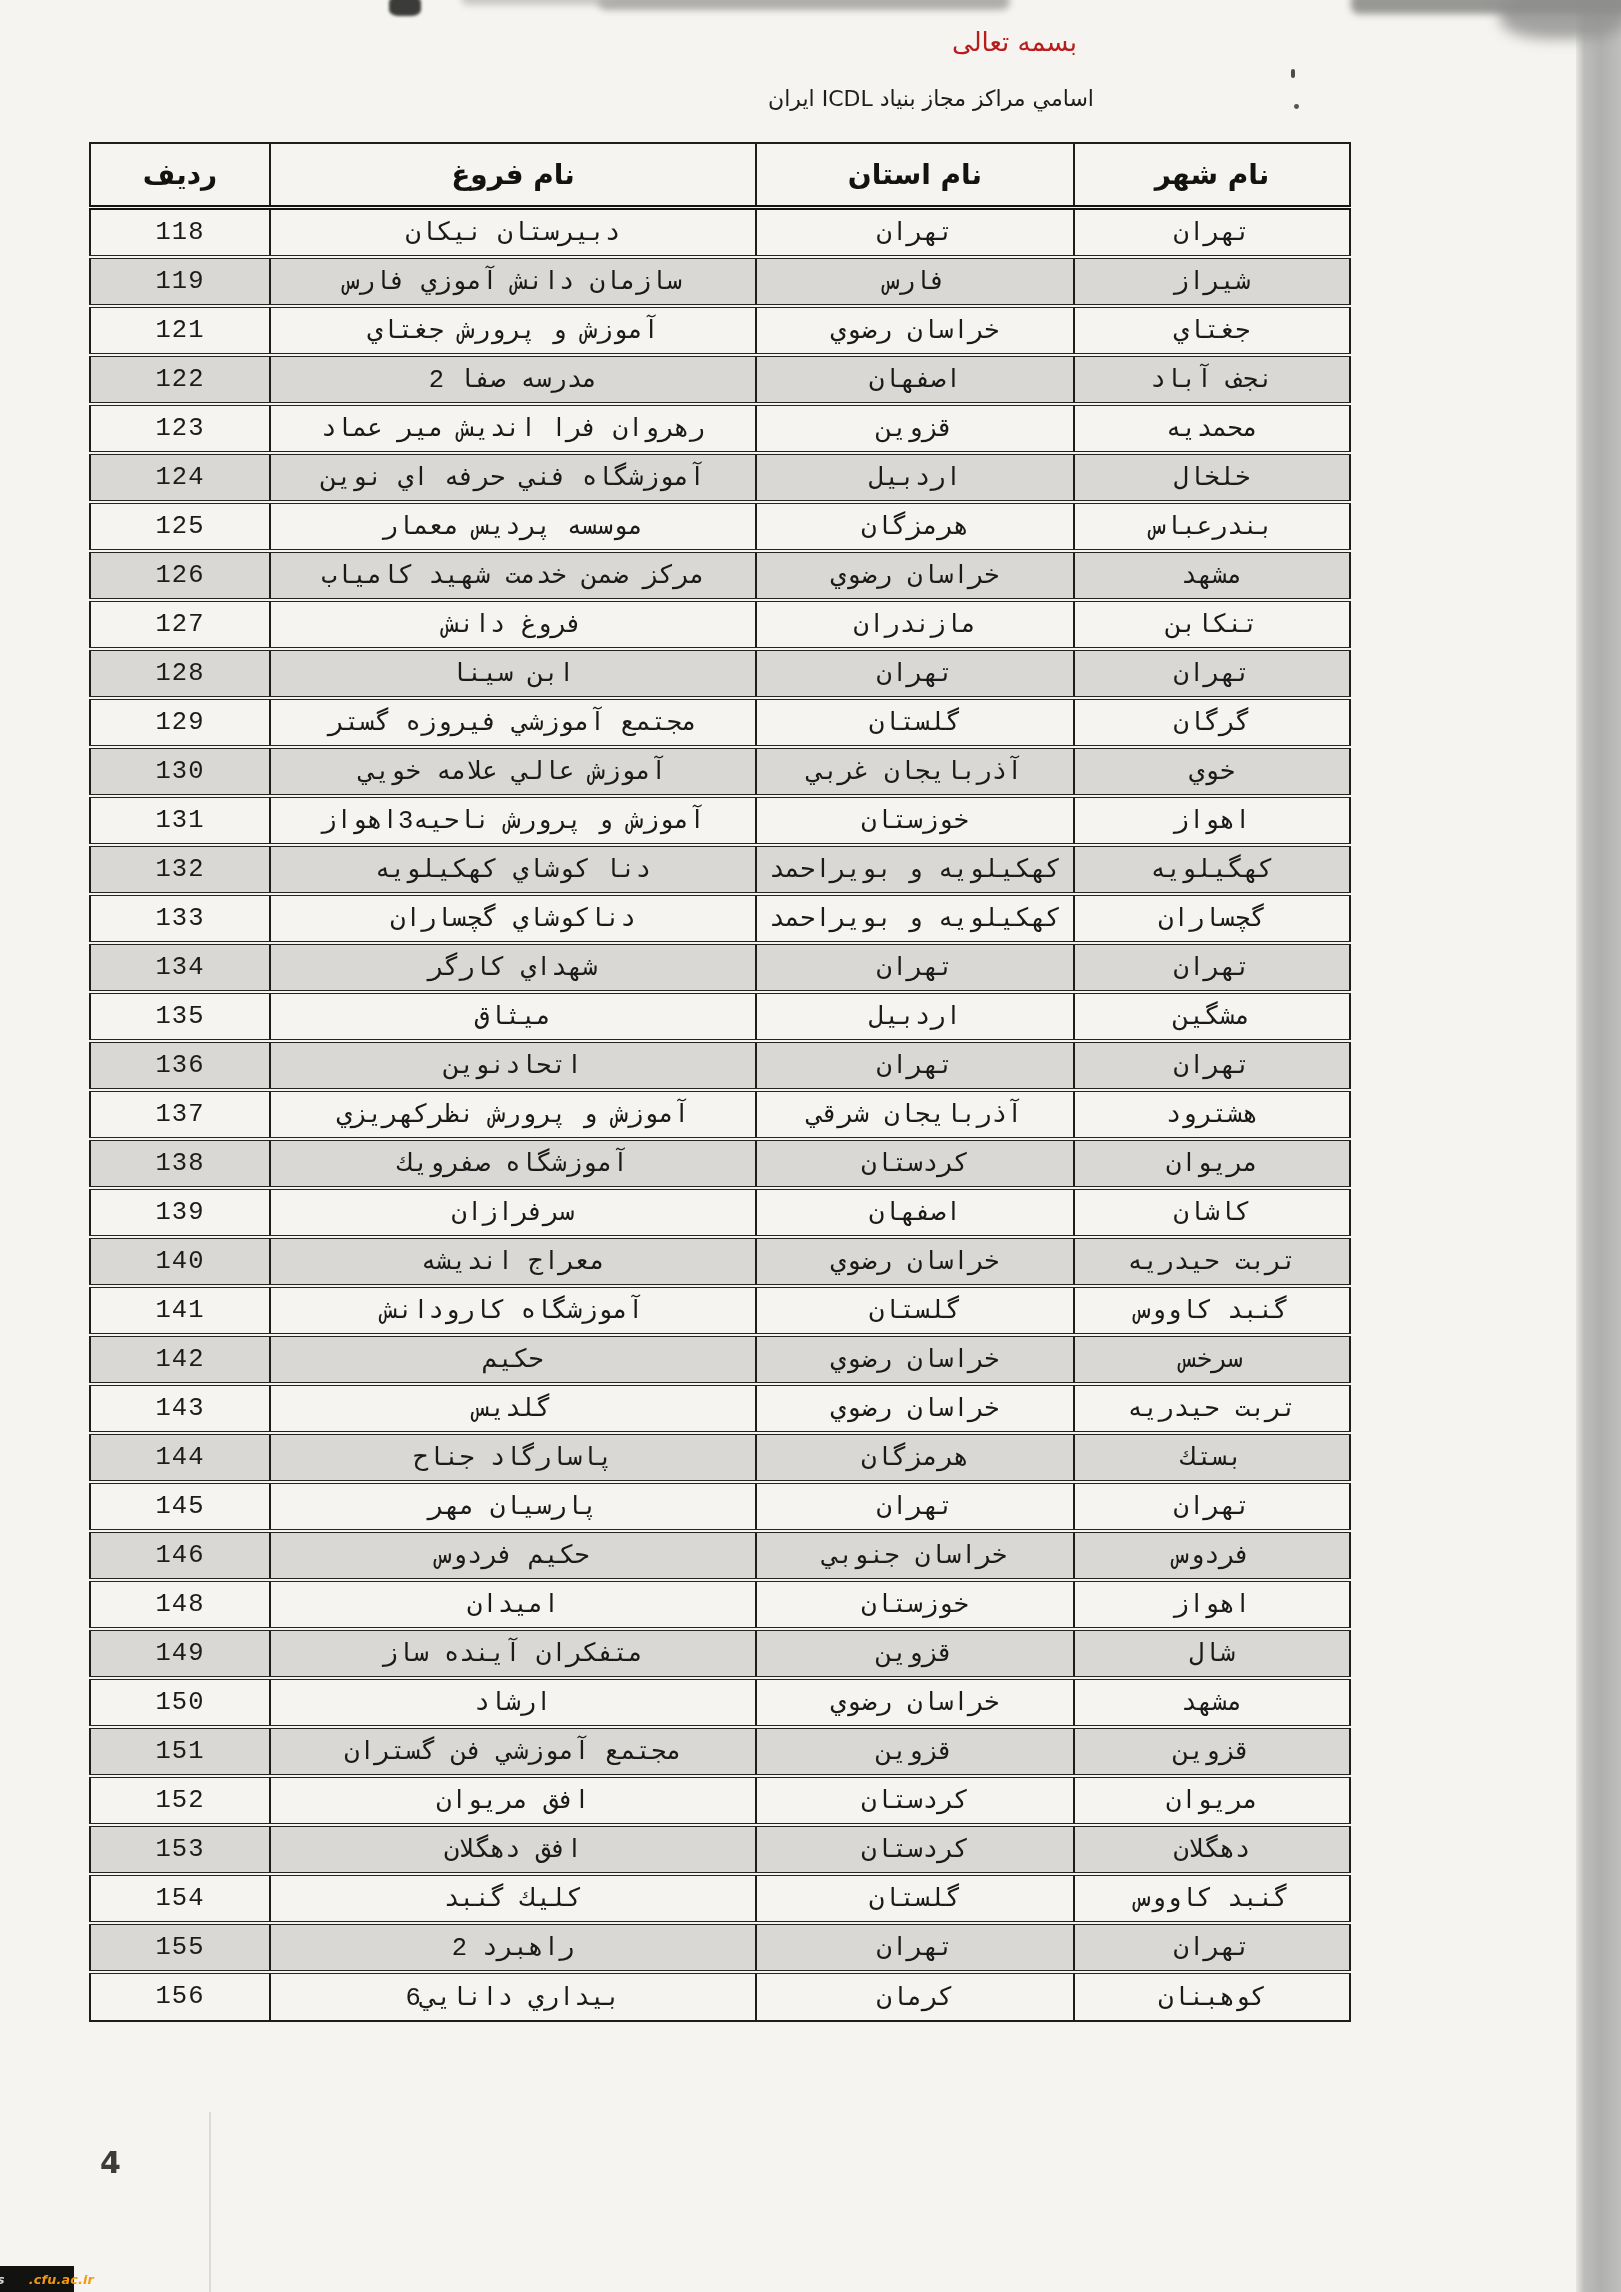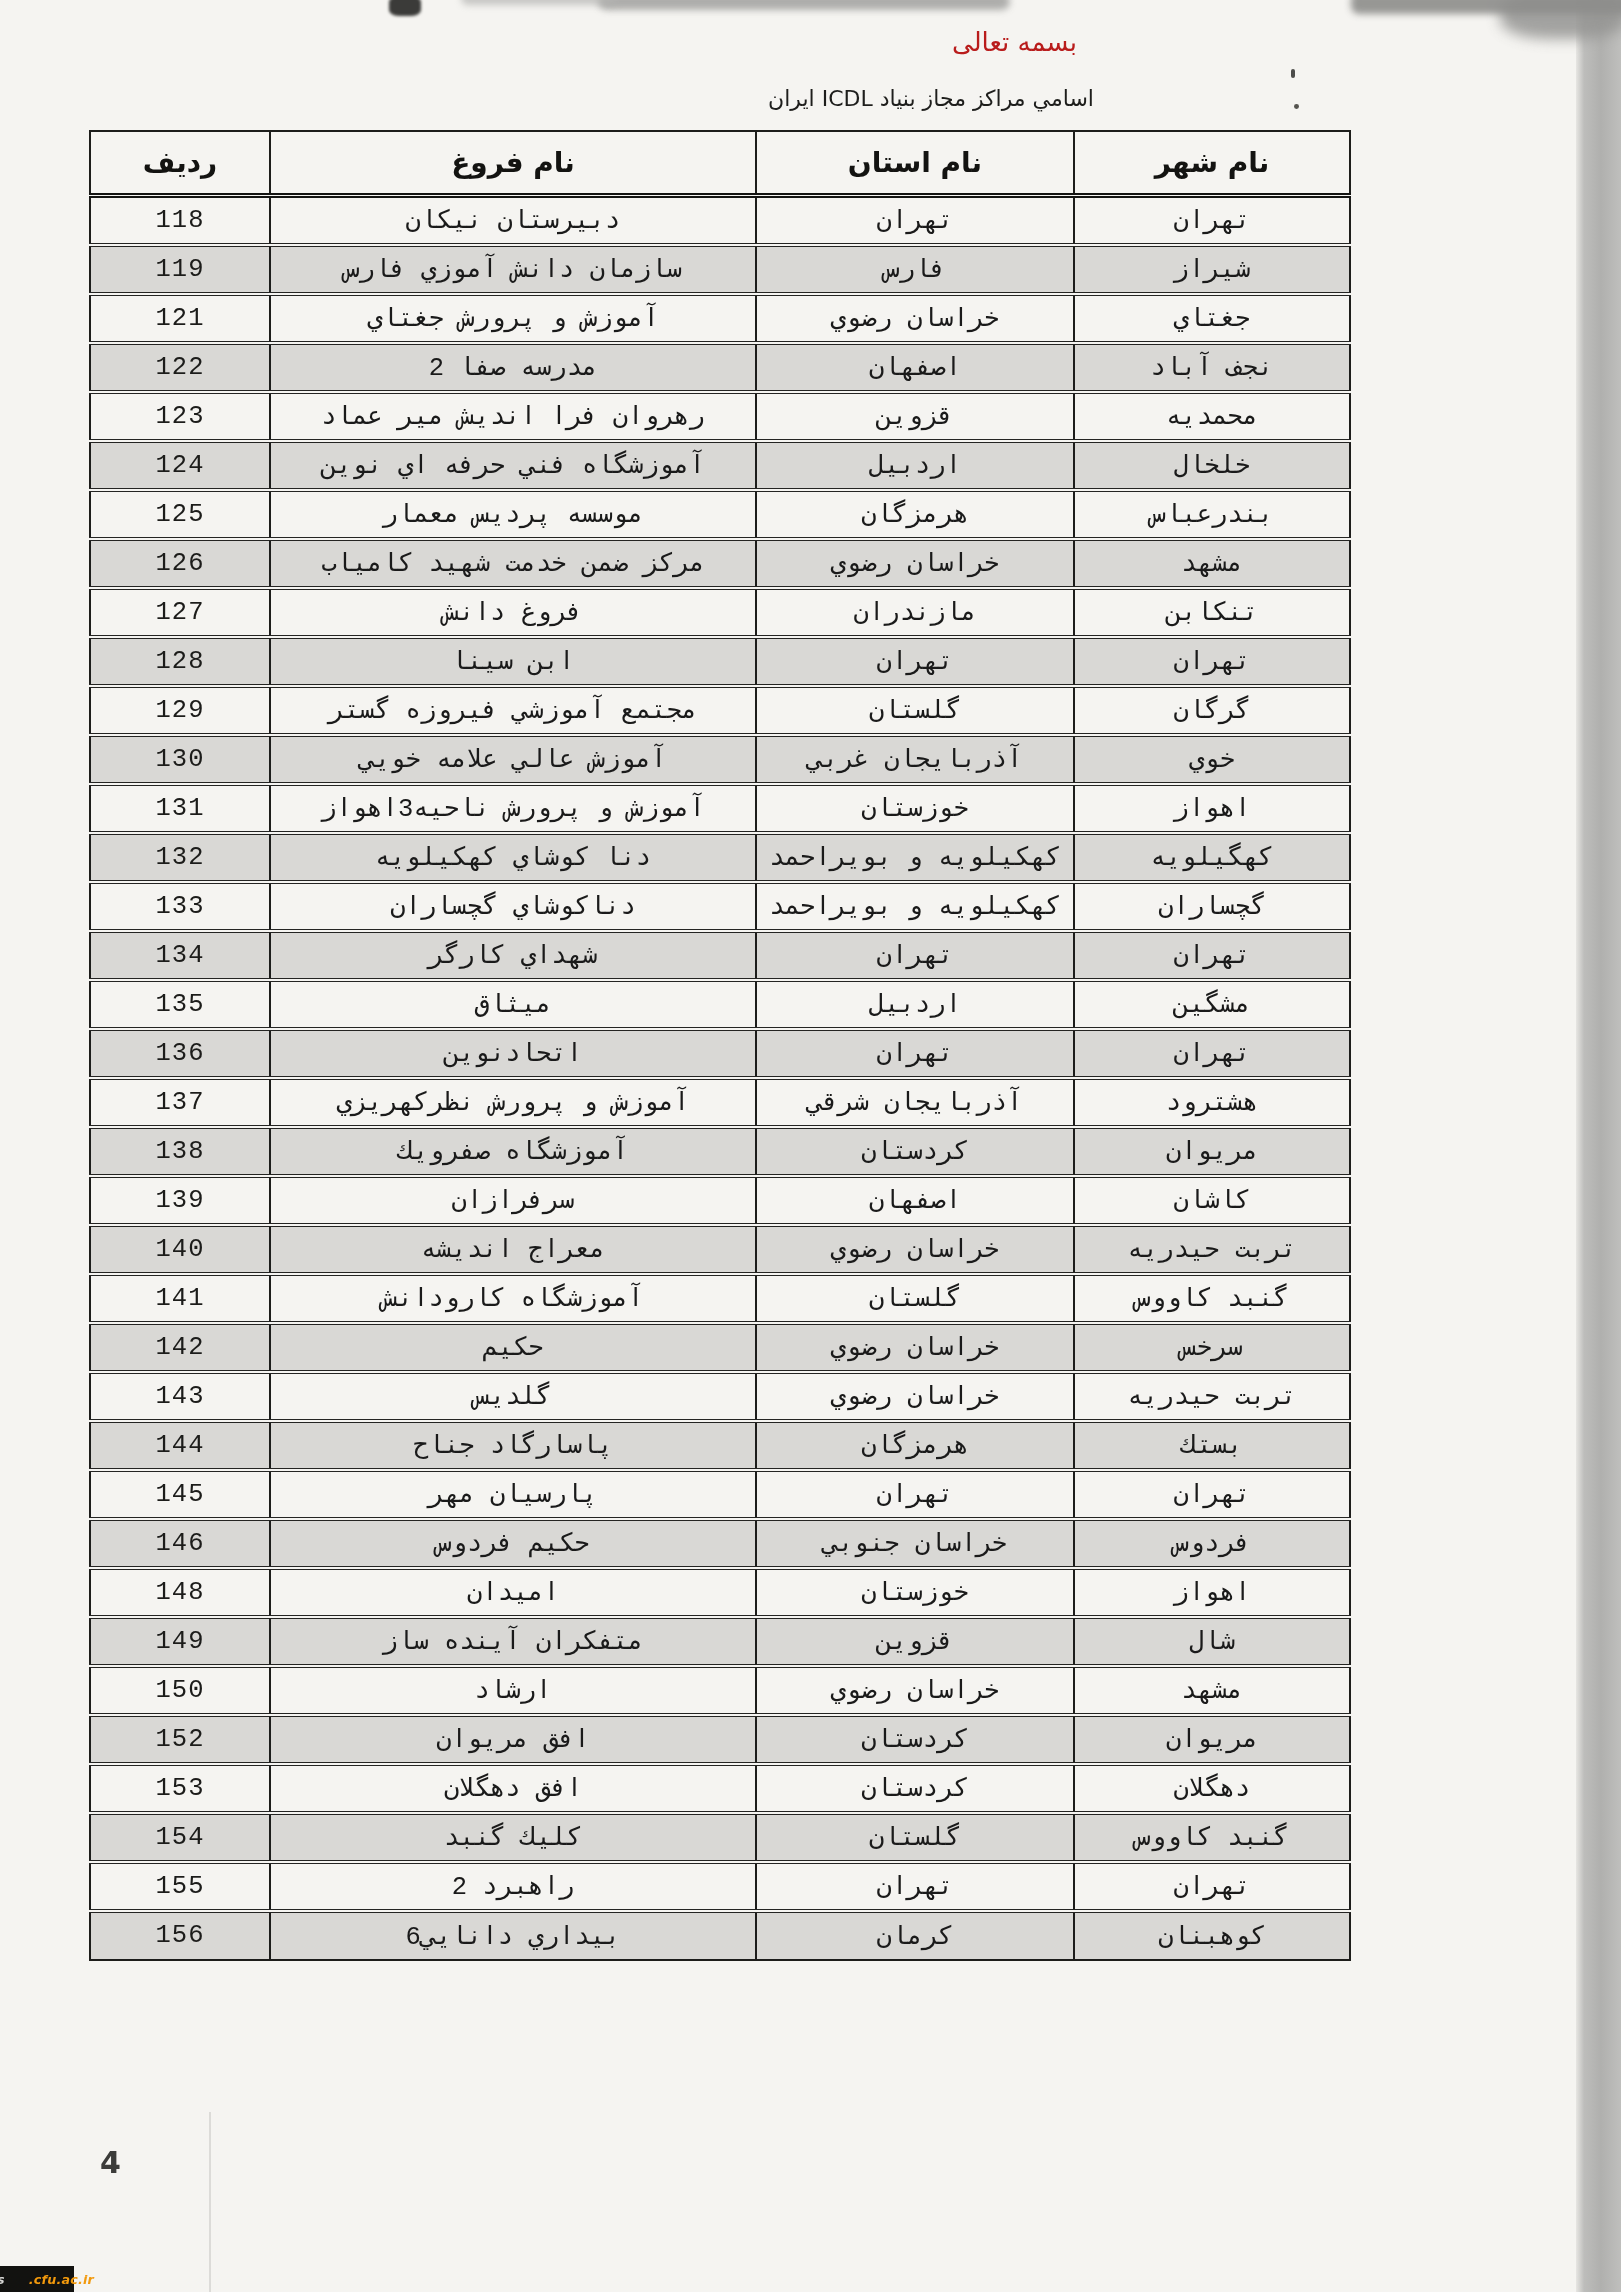--- a/index.html
+++ b/index.html
@@ -31,21 +31,21 @@
     position:absolute;left:843px;top:27px;width:343px;
     text-align:center;font-size:26px;direction:rtl;color:#b91c1c;
   }
   .doc-title{
     position:absolute;left:676px;top:86px;width:510px;
     text-align:center;font-size:22px;direction:rtl;color:#1e1e1c;
   }
 
   
   table.centers{
-    position:absolute;left:89px;top:130px;width:1260px;
+    position:absolute;left:89px;top:142px;width:1260px;
     border-collapse:collapse;table-layout:fixed;
     border:2.9px solid #141412;
   }
   table.centers th,
   table.centers td{
     border:2px solid #1d1d1b;
     padding:0 5.9px;text-align:center;vertical-align:middle;
     direction:rtl;
     overflow:hidden;white-space:nowrap;
   }
@@ -285,20 +285,26 @@
       <td>قزوين</td>
       <td>شال</td>
     </tr>
         <tr>
       <td class="no-cell">150</td>
       <td>ارشاد</td>
       <td>خراسان رضوي</td>
       <td>مشهد</td>
     </tr>
         <tr>
+      <td class="no-cell">151</td>
+      <td>مجتمع آموزشي فن گستران</td>
+      <td>قزوين</td>
+      <td>قزوين</td>
+    </tr>
+        <tr>
       <td class="no-cell">152</td>
       <td>افق مريوان</td>
       <td>كردستان</td>
       <td>مريوان</td>
     </tr>
         <tr>
       <td class="no-cell">153</td>
       <td>افق دهگلان</td>
       <td>كردستان</td>
       <td>دهگلان</td>

